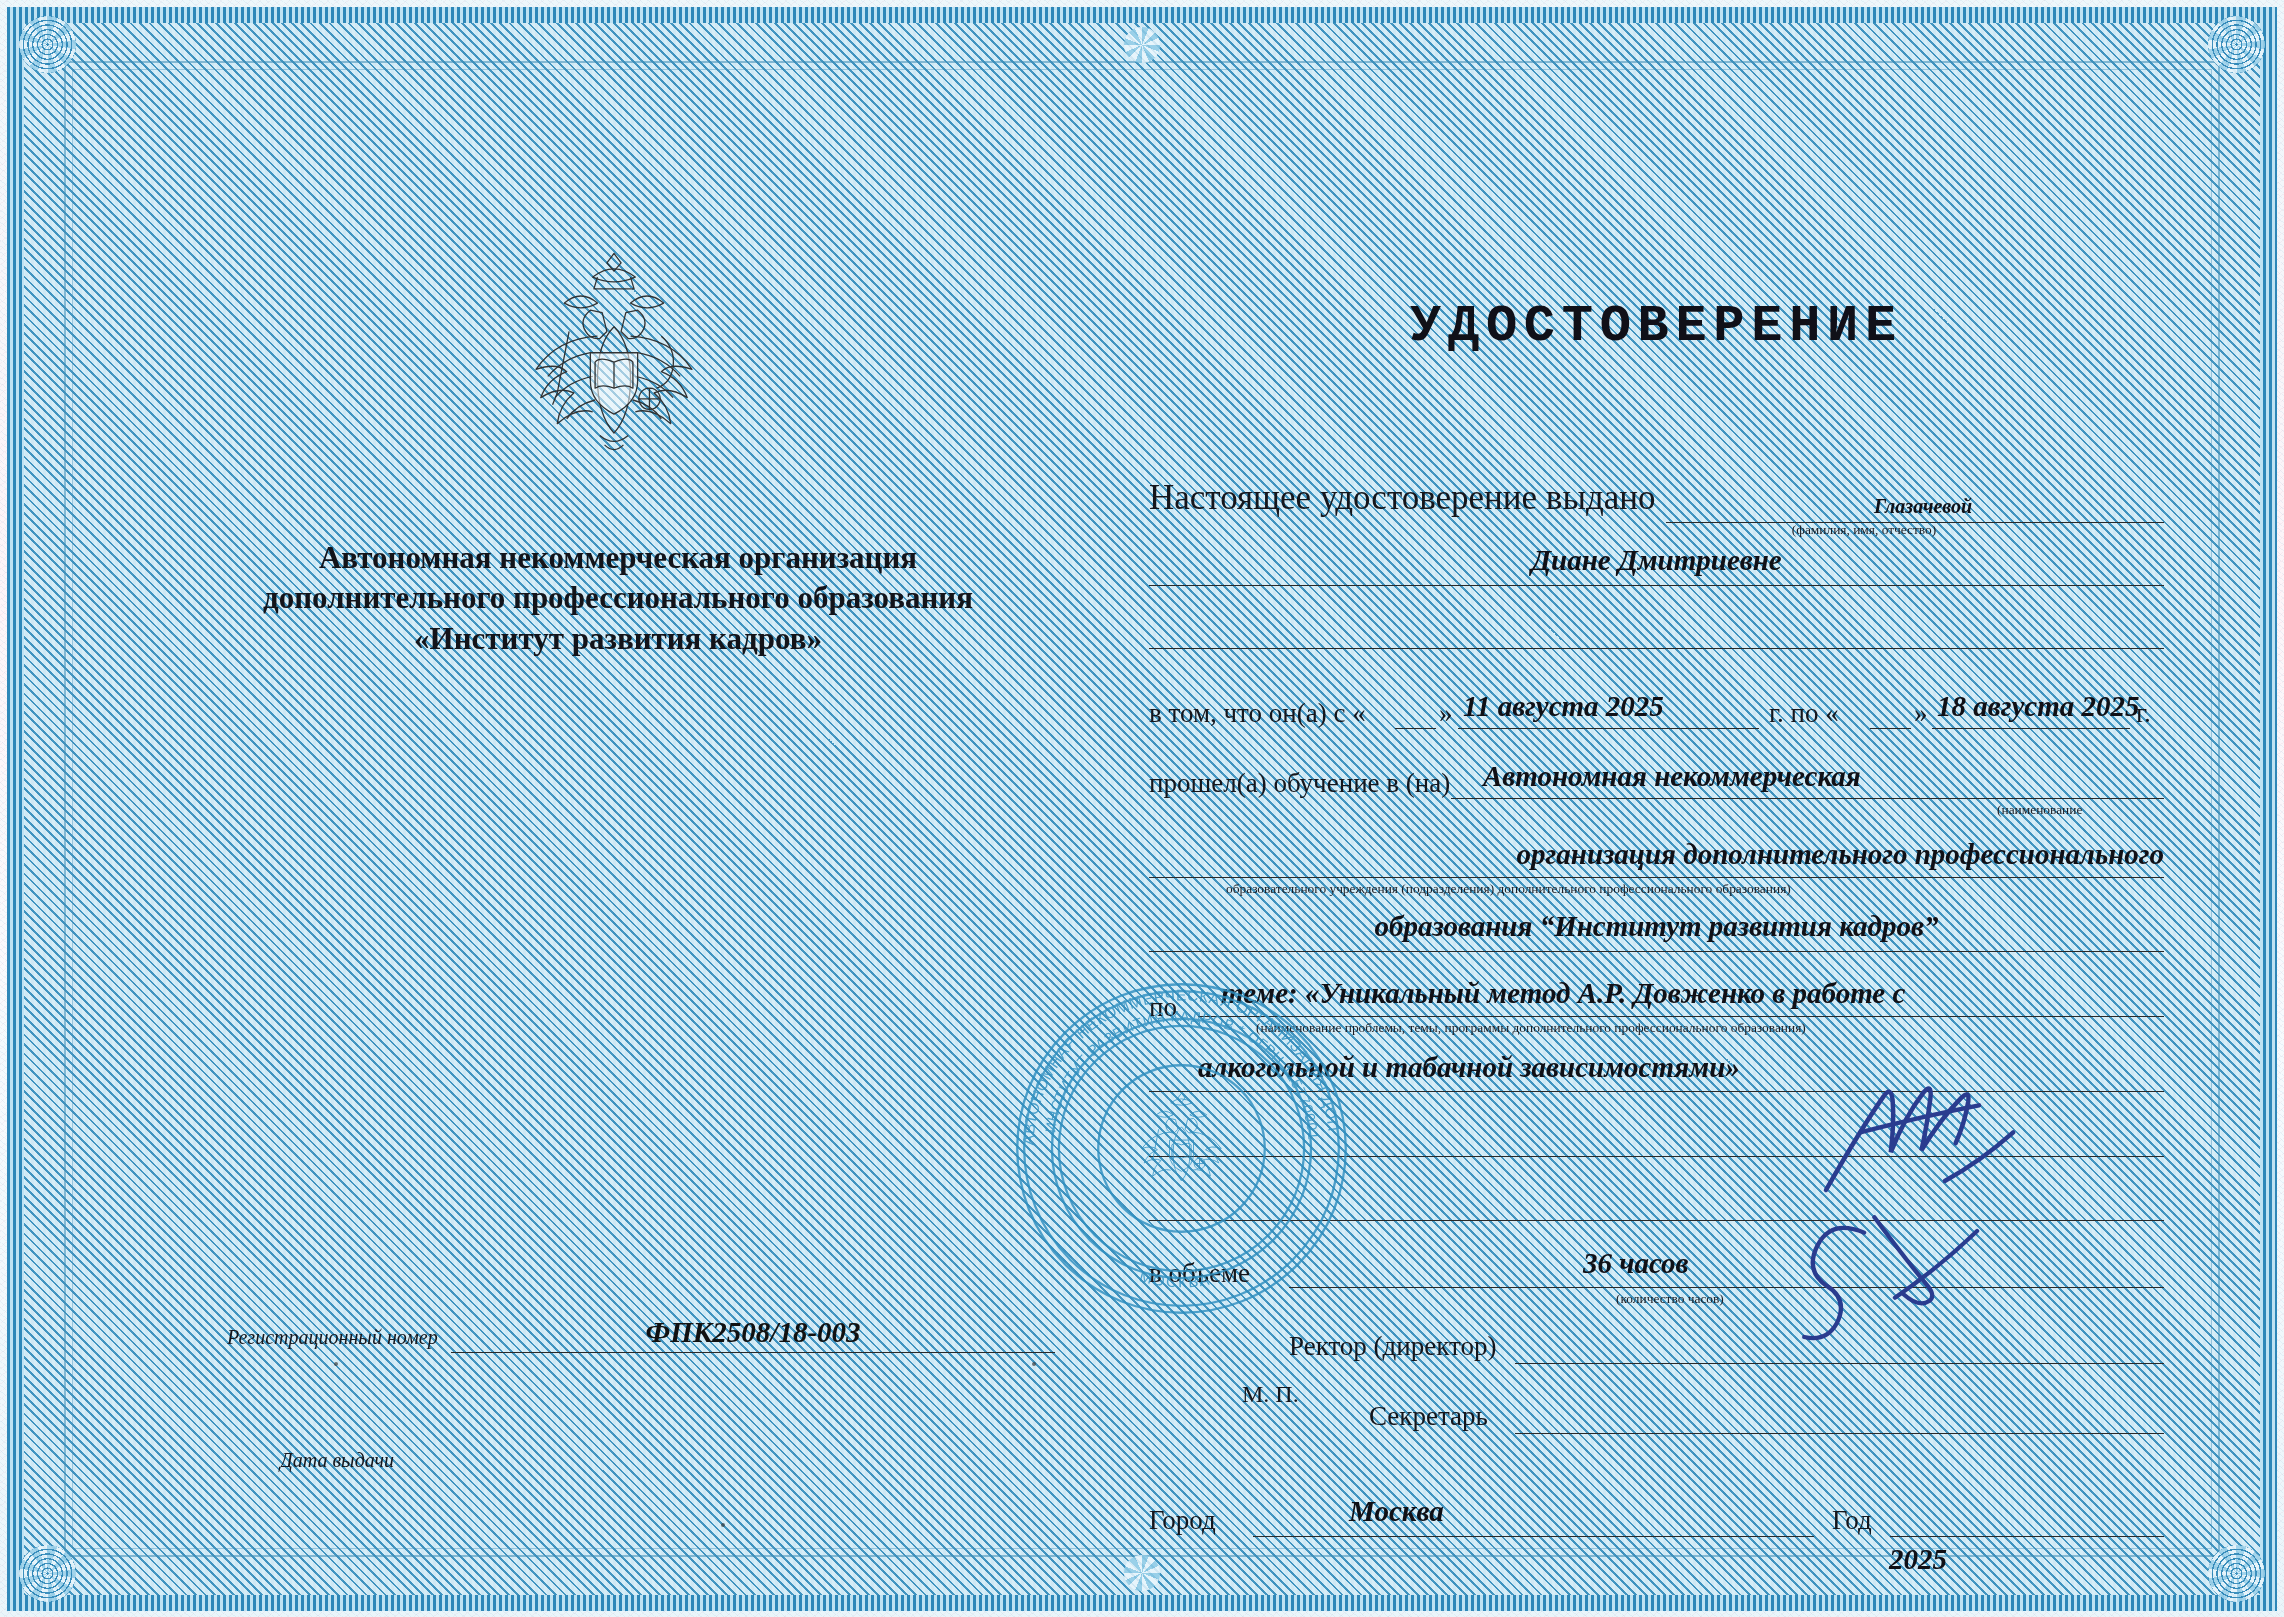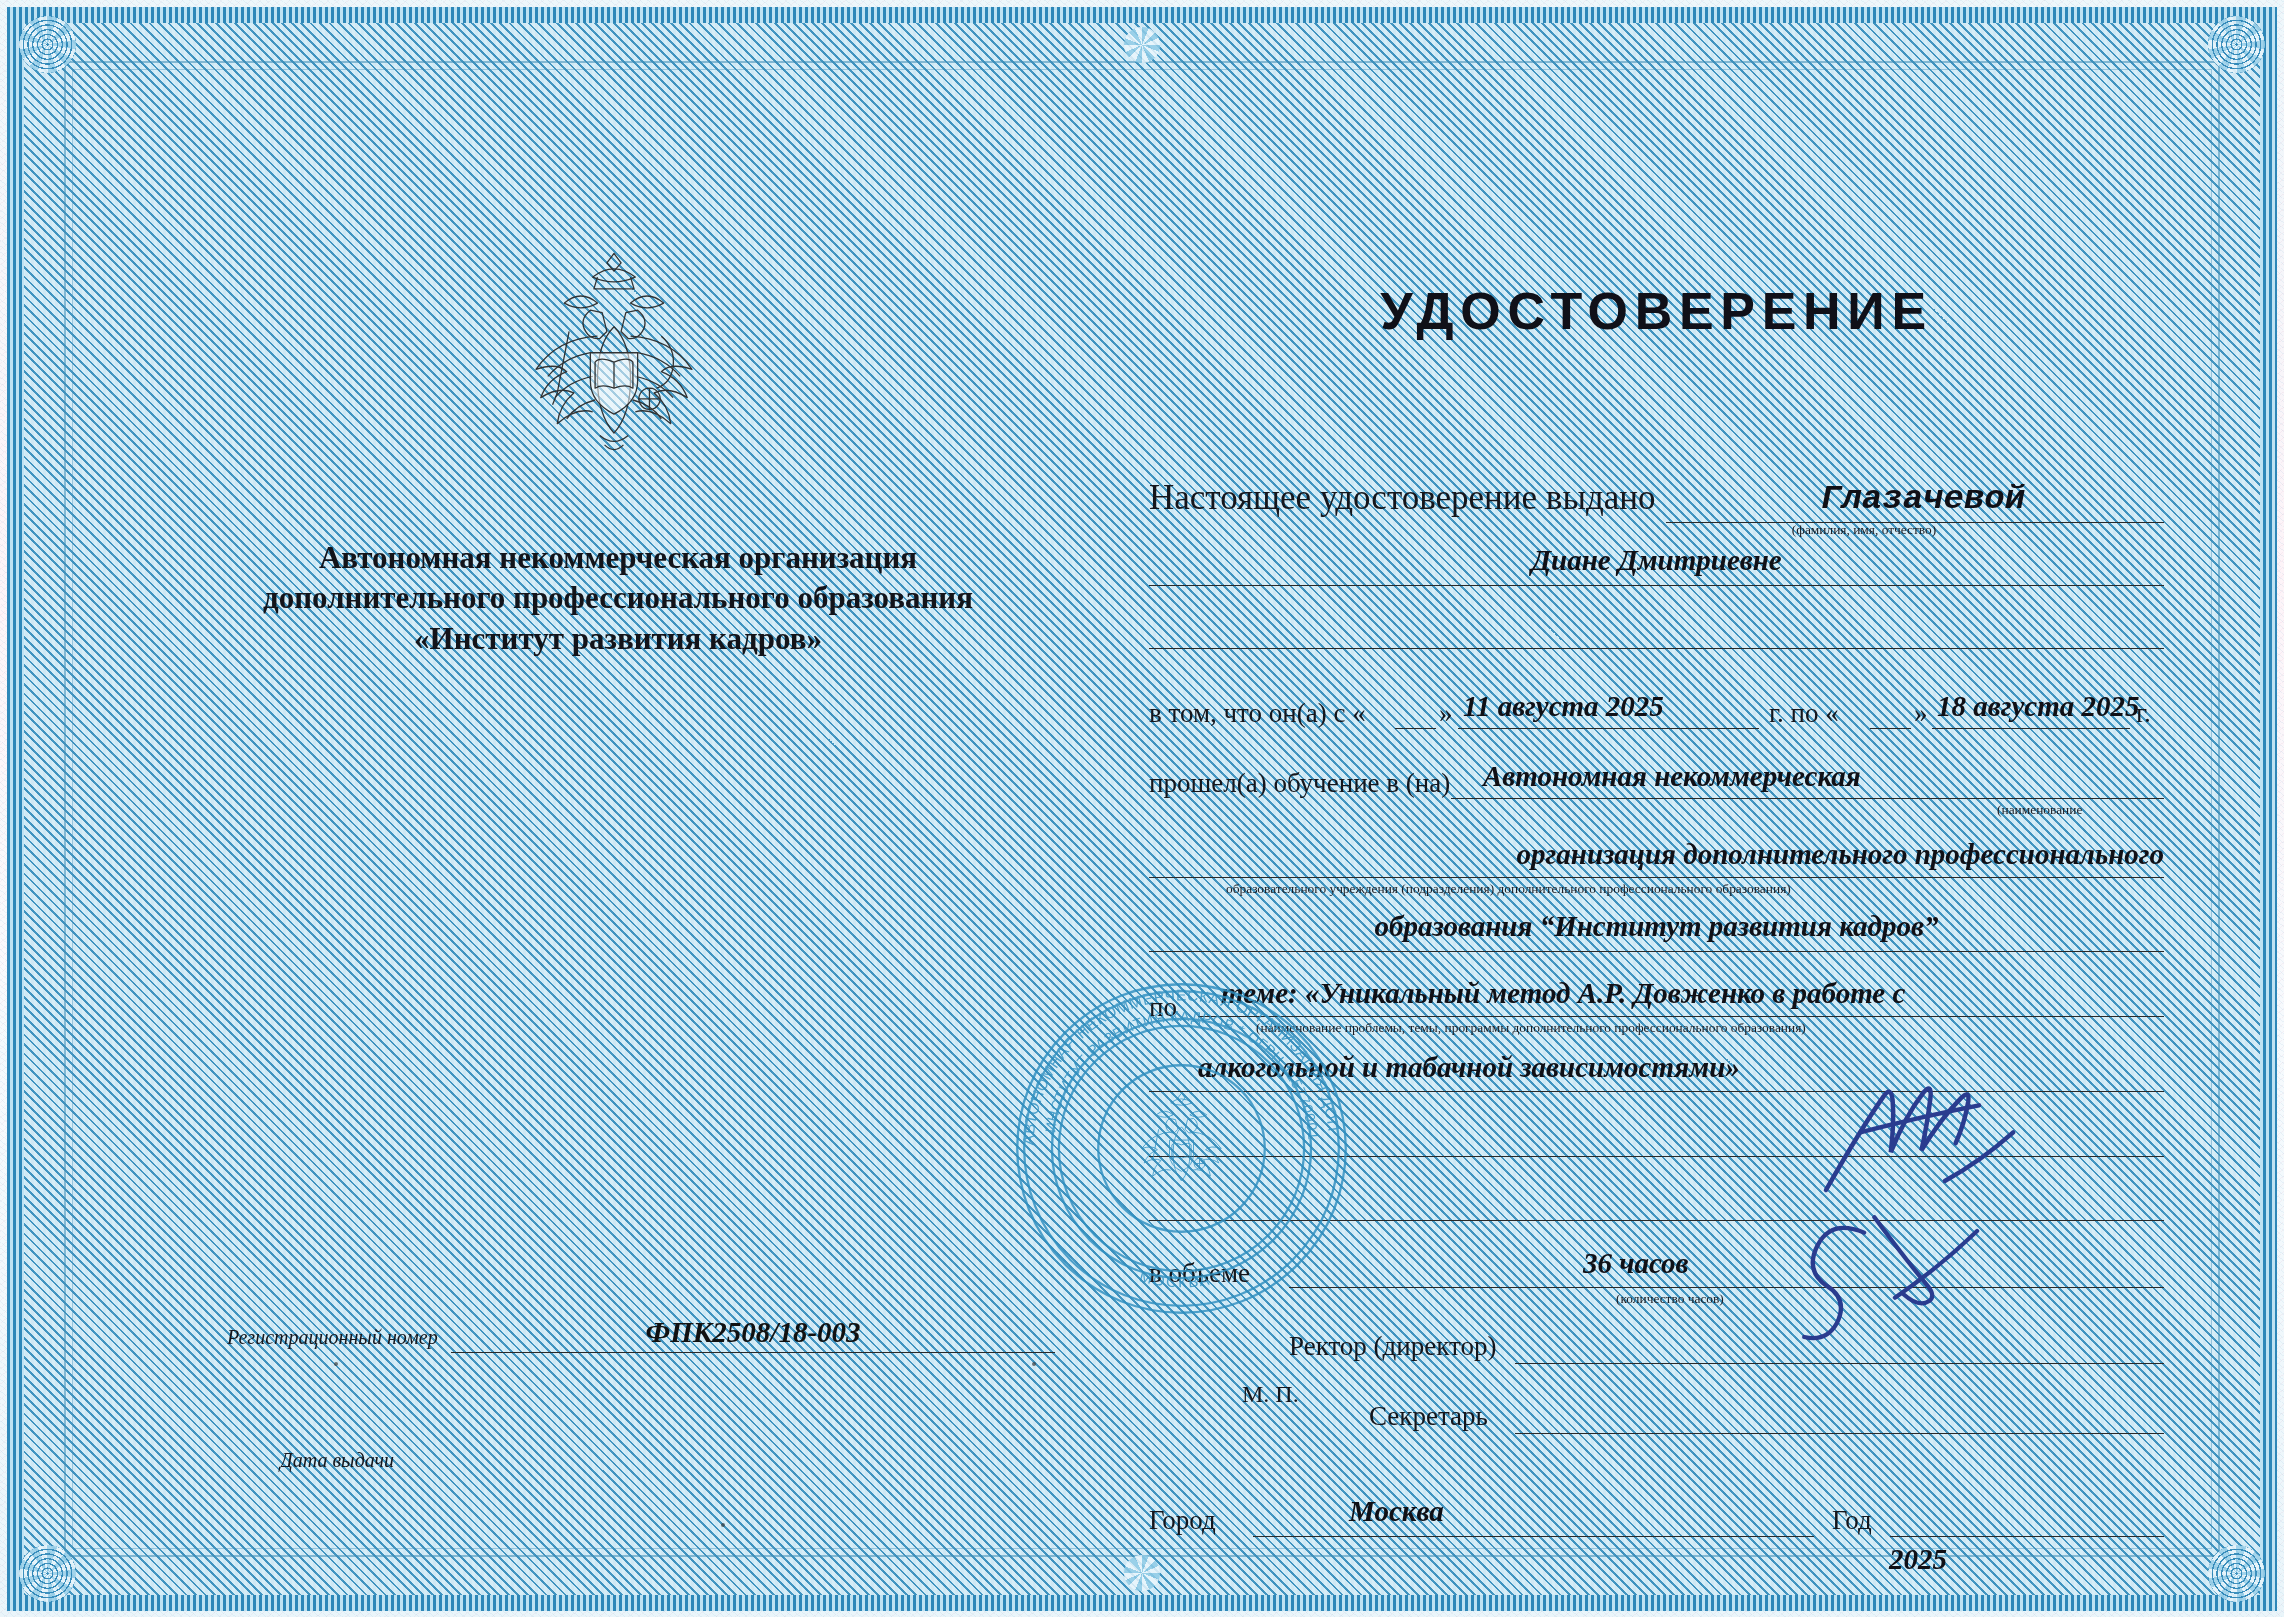--- a/index.html
+++ b/index.html
@@ -188,24 +188,24 @@
     font-weight: bold;
     font-size: 29px;
     color: #111;
     padding-bottom: 3.3px;
   }
 
   
   .cert-title {
     position: absolute;
     left: 0px;
-    top: 204px;
+    top: 220px;
     width: 1015px;
     text-align: center;
-    font-family: Liberation Sans, sans-serif;
+    font-family: Liberation Mono, monospace;
     font-weight: bold;
     font-size: 52px;
     letter-spacing: 6.7px;
     color: #101018;
   }
   .cert-sub {
     position: absolute;
     left: 0px;
     top: 294px;
     width: 1015px;
@@ -234,24 +234,24 @@
     flex: 1;
     position: relative;
     border-bottom: 1.3px solid #2a2a2a;
     margin-left: 10.7px;
     height: 39px;
   }
   .rule .val {
     position: absolute;
     left: 16px; right: 0; bottom: 4px;
     text-align: center;
-    font-family: Liberation Mono, monospace;
+    font-family: Liberation Serif, serif;
     font-style: italic;
     font-weight: bold;
-    font-size: 34px;
+    font-size: 20px;
     color: #101016;
     white-space: nowrap;
   }
   .caption {
     position: absolute;
     text-align: center;
     font-family: "Liberation Serif", serif;
     font-size: 13.4px;
     color: #1b1c22;
     white-space: nowrap;

